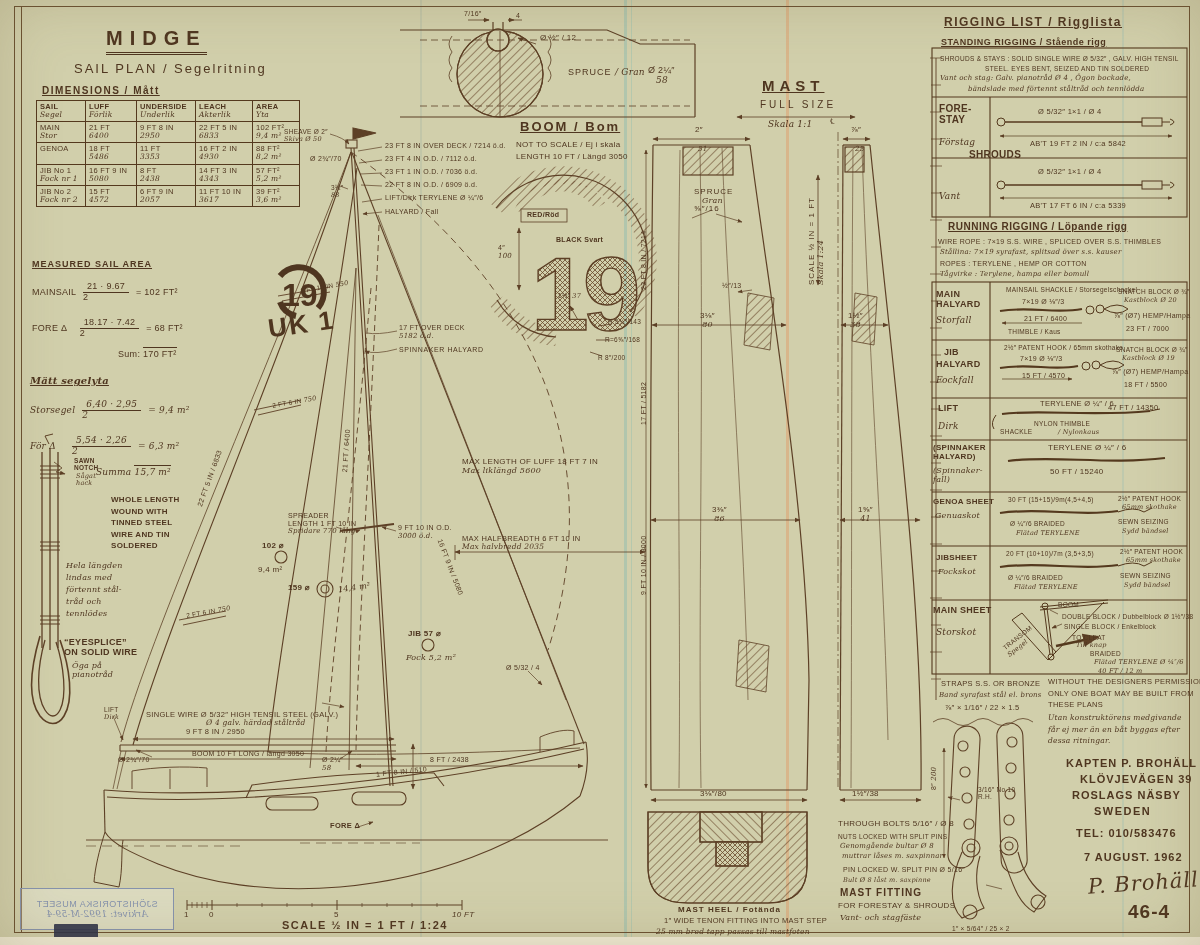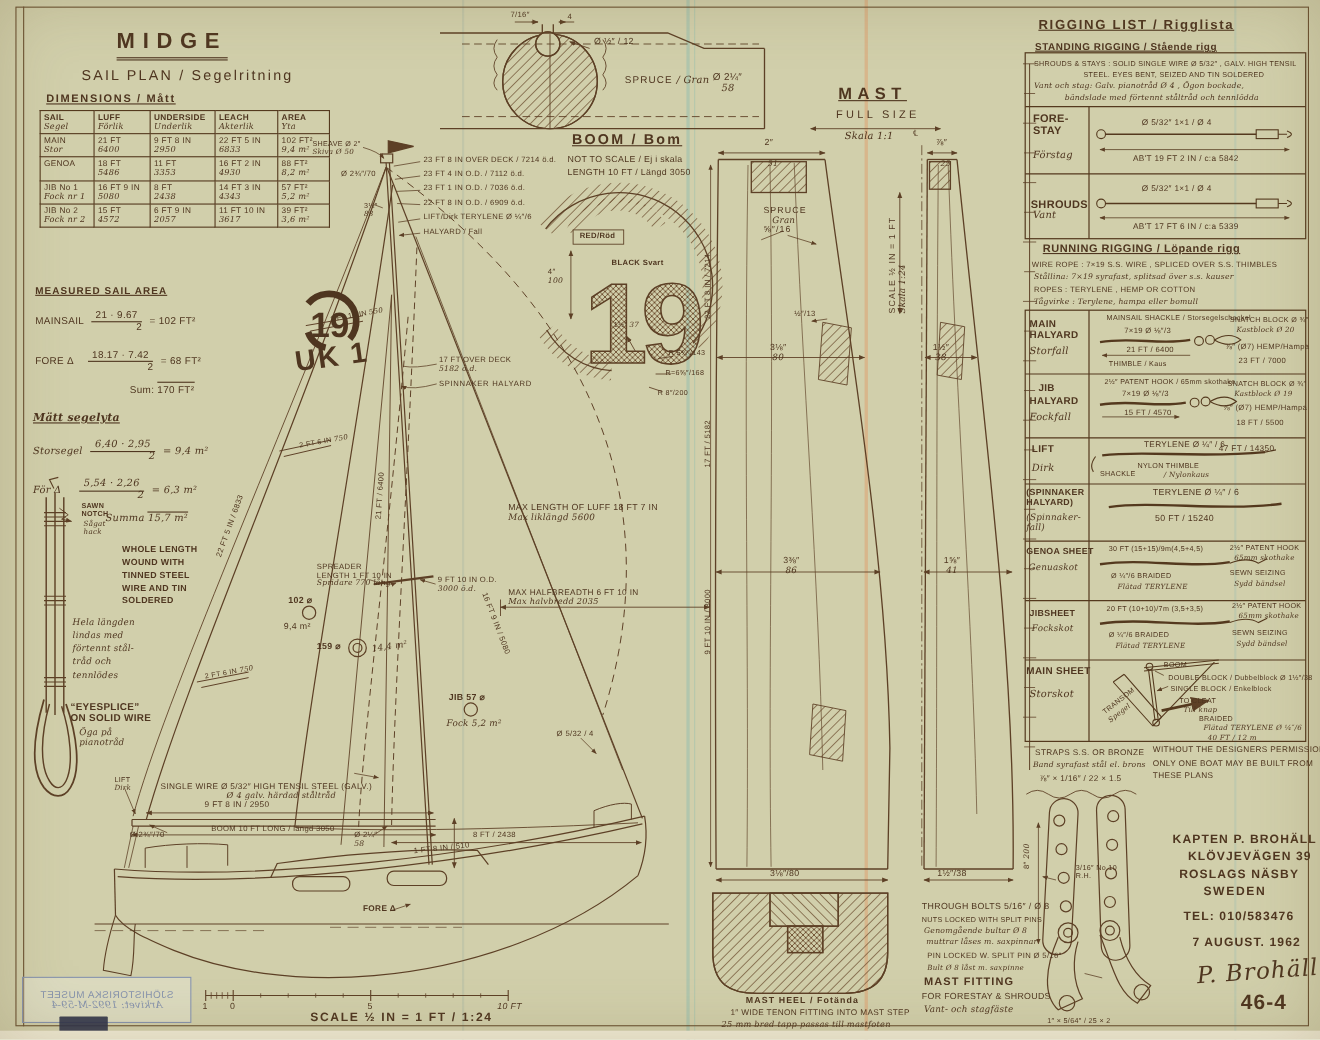--- a/index.html
+++ b/index.html
@@ -18,21 +18,21 @@
   .it{font-family:"DejaVu Serif",serif;font-style:italic;letter-spacing:.2px;}
   .b{font-weight:700;}
   .u{text-decoration:underline;}
   .f6{font-size:6.5px;} .f7{font-size:7px;} .f75{font-size:7.5px;} .f8{font-size:8px;}
   .f9{font-size:9px;} .f10{font-size:10px;} .f11{font-size:11px;} .f12{font-size:12px;}
   .f13{font-size:13px;} .f15{font-size:15px;} .f20{font-size:20px;}
   .ctr{text-align:center;}
   .r90{transform:rotate(-90deg);transform-origin:0 0;}
   table.dims{border-collapse:collapse;font-size:7.5px;color:#4f3620;}
   table.dims td{border:1px solid #54391e;padding:2px 3px;vertical-align:top;}
-  .frac{display:inline-block;text-align:right;vertical-align:middle;margin:0 4px;}
+  .frac{display:inline-block;text-align:left;vertical-align:middle;margin:0 4px;}
   .frac .nm{display:block;border-bottom:1px solid #4f3620;padding:0 4px;}
   .frac .dn{display:block;}
   .ovl{border-top:1px solid #4f3620;padding-top:1px;}
   .stamp{position:absolute;left:20px;top:888px;width:152px;height:40px;
          border:1.5px solid #8693ad;color:#8693ad;background:rgba(255,255,255,.25);
          transform:scaleX(-1);display:flex;flex-direction:column;justify-content:center;
          align-items:center;font-size:9px;letter-spacing:.5px;}
   .cstamp{position:absolute;left:54px;top:924px;width:44px;height:15px;background:#2c3148;
          opacity:.9;border-radius:1px;}
   .sig{font-family:"DejaVu Serif",serif;font-style:italic;font-size:21px;
@@ -490,21 +490,21 @@
   <span class="lb f12 b u" style="left:944px;top:16px;letter-spacing:1.5px;">RIGGING LIST / Rigglista</span>
   <span class="lb f9 b u" style="left:941px;top:38px;letter-spacing:.5px;">STANDING RIGGING / Stående rigg</span>
   <span class="lb f6" style="left:940px;top:55px;">SHROUDS &amp; STAYS :  SOLID SINGLE WIRE Ø 5/32″ , GALV. HIGH TENSIL</span>
   <span class="lb f6" style="left:985px;top:65px;">STEEL.  EYES BENT, SEIZED AND TIN SOLDERED</span>
   <span class="lb f7 it" style="left:940px;top:75px;">Vant och stag:  Galv. pianotråd Ø 4 ,  Ögon bockade,</span>
   <span class="lb f7 it" style="left:968px;top:86px;">bändslade med förtennt ståltråd och tennlödda</span>
   <span class="lb f10 b" style="left:939px;top:104px;"><span>FORE-</span><br><span>STAY</span></span>
   <span class="lb f9 it" style="left:939px;top:138px;">Förstag</span>
   <span class="lb f75" style="left:1038px;top:108px;">Ø 5/32″  1×1  / Ø 4</span>
   <span class="lb f75" style="left:1030px;top:140px;">AB'T 19 FT 2 IN /  c:a 5842</span>
-  <span class="lb f10 b" style="left:937px;top:182px;">SHROUDS</span>
+  <span class="lb f10 b" style="left:937px;top:150px;padding-left:32px;">SHROUDS</span>
   <span class="lb f9 it" style="left:939px;top:192px;">Vant</span>
   <span class="lb f75" style="left:1038px;top:168px;">Ø 5/32″  1×1  / Ø 4</span>
   <span class="lb f75" style="left:1030px;top:202px;">AB'T 17 FT 6 IN /  c:a 5339</span>
 
   <span class="lb f10 b u" style="left:948px;top:222px;letter-spacing:.5px;">RUNNING RIGGING / Löpande rigg</span>
   <span class="lb f7" style="left:938px;top:238px;">WIRE ROPE :  7×19 S.S. WIRE , SPLICED OVER S.S. THIMBLES</span>
   <span class="lb f7 it" style="left:940px;top:249px;">Stållina:    7×19 syrafast, splitsad över s.s. kauser</span>
   <span class="lb f7" style="left:940px;top:260px;">ROPES :   TERYLENE , HEMP OR COTTON</span>
   <span class="lb f7 it" style="left:940px;top:271px;">Tågvirke :  Terylene, hampa eller bomull</span>
 
@@ -570,20 +570,21 @@
   <span class="lb f6" style="left:1064px;top:623px;">SINGLE BLOCK / Enkelblock</span>
   <span class="lb f6" style="left:1072px;top:634px;">TO CLEAT</span>
   <span class="lb f6 it" style="left:1076px;top:642px;">Till knap</span>
   <span class="lb f6" style="left:1000px;top:634px;transform:rotate(-38deg);">TRANSOM</span>
   <span class="lb f6 it" style="left:1006px;top:645px;transform:rotate(-38deg);">Spegel</span>
   <span class="lb f6" style="left:1090px;top:650px;">BRAIDED</span>
   <span class="lb f6 it" style="left:1094px;top:659px;">Flätad TERYLENE Ø ¼″/6</span>
   <span class="lb f6 it" style="left:1098px;top:668px;">40 FT / 12 m</span>
 
   <span class="lb f75" style="left:1048px;top:676px;line-height:1.55;"><span>WITHOUT THE DESIGNERS PERMISSION</span><br><span>ONLY ONE BOAT MAY BE BUILT FROM</span><br><span>THESE PLANS</span></span>
+  <span class="lb f75 it" style="left:1048px;top:712px;line-height:1.55;"><span>Utan konstruktörens medgivande</span><br><span>får ej mer än en båt byggas efter</span><br><span>dessa ritningar.</span></span>
   <span class="lb f11 b" style="left:1066px;top:758px;letter-spacing:1px;">KAPTEN P. BROHÄLL</span>
   <span class="lb f11 b" style="left:1080px;top:774px;letter-spacing:1px;">KLÖVJEVÄGEN 39</span>
   <span class="lb f11 b" style="left:1072px;top:790px;letter-spacing:1px;">ROSLAGS NÄSBY</span>
   <span class="lb f11 b" style="left:1094px;top:806px;letter-spacing:1.5px;">SWEDEN</span>
   <span class="lb f11 b" style="left:1076px;top:828px;letter-spacing:1px;">TEL: 010/583476</span>
   <span class="lb f11 b" style="left:1084px;top:852px;letter-spacing:1px;">7 AUGUST. 1962</span>
   <span class="lb sig" style="left:1088px;top:872px;">P. Brohäll</span>
   <span class="lb b" style="left:1128px;top:902px;font-size:19px;letter-spacing:1px;">46-4</span>
 
   <div class="stamp">

